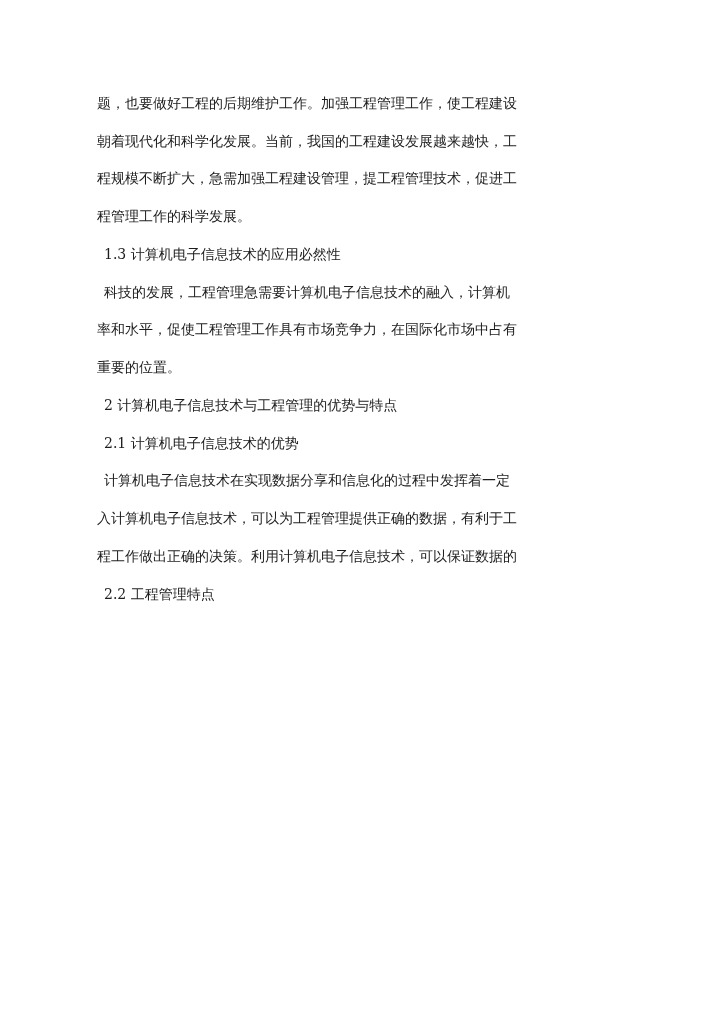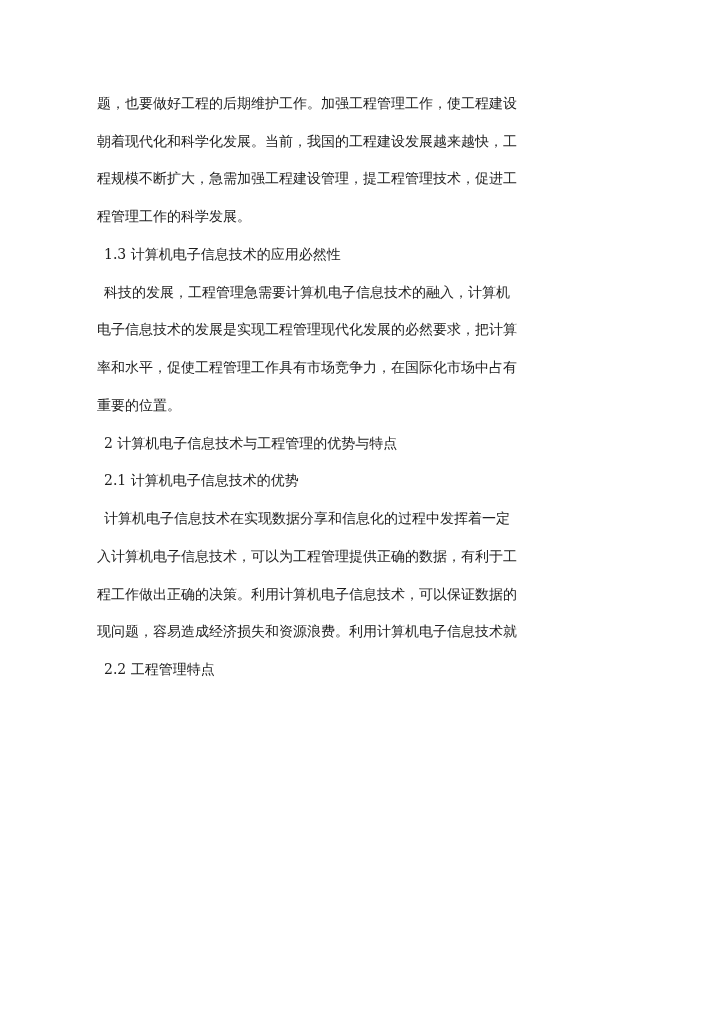--- a/index.html
+++ b/index.html
@@ -34,24 +34,22 @@
 <body>
 
 <div class="page">
   <div class="text-block">
     <div class="line">题，也要做好工程的后期维护工作。加强工程管理工作，使工程建设</div>
     <div class="line">朝着现代化和科学化发展。当前，我国的工程建设发展越来越快，工</div>
     <div class="line">程规模不断扩大，急需加强工程建设管理，提工程管理技术，促进工</div>
     <div class="line">程管理工作的科学发展。</div>
     <div class="line indent">1.3 计算机电子信息技术的应用必然性</div>
     <div class="line indent">科技的发展，工程管理急需要计算机电子信息技术的融入，计算机</div>
-    <div class="line">电子信息技术的发展是实现工程管理现代化发展的必然要求，把计算</div>
     <div class="line">率和水平，促使工程管理工作具有市场竞争力，在国际化市场中占有</div>
     <div class="line">重要的位置。</div>
     <div class="line indent">2 计算机电子信息技术与工程管理的优势与特点</div>
     <div class="line indent">2.1 计算机电子信息技术的优势</div>
     <div class="line indent">计算机电子信息技术在实现数据分享和信息化的过程中发挥着一定</div>
     <div class="line">入计算机电子信息技术，可以为工程管理提供正确的数据，有利于工</div>
     <div class="line">程工作做出正确的决策。利用计算机电子信息技术，可以保证数据的</div>
-    <div class="line">现问题，容易造成经济损失和资源浪费。利用计算机电子信息技术就</div>
     <div class="line indent">2.2 工程管理特点</div>
   </div>
 </div>
 
 </body></html>

